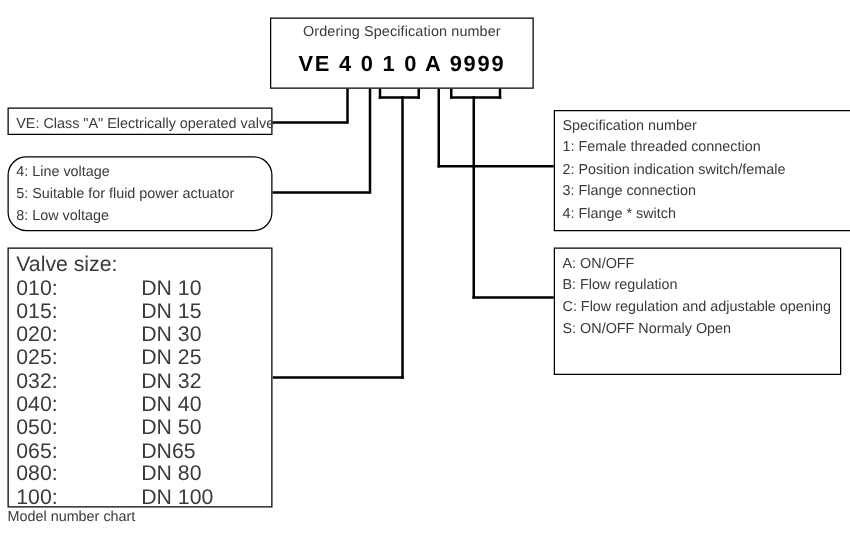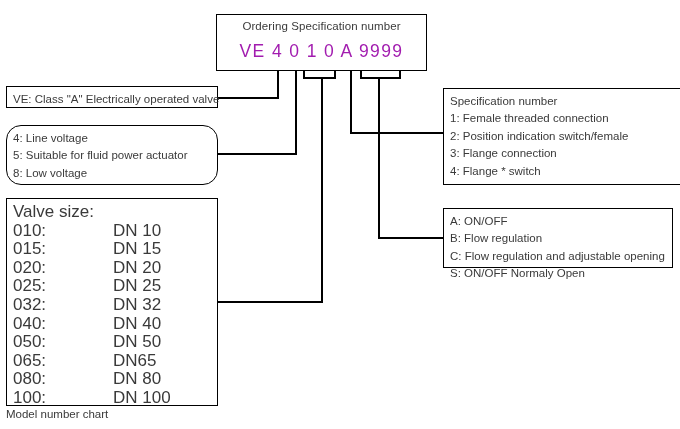--- a/index.html
+++ b/index.html
@@ -39,22 +39,22 @@
     text-align: center;
     font-size: 11.5px;
     color: #3a3a3a;
     letter-spacing: .1px;
   }
   #code-value {
     position: absolute;
     left: 0; right: 0; top: 26px;
     text-align: center;
     font-size: 17.5px;
-    font-weight: normal;
-    color: #a21caf;
+    font-weight: bold;
+    color: #000000;
     letter-spacing: 1.4px;
   }
 
   
   .list-box { padding: 4px 0 4px 0; }
   .row {
     font-size: 11.5px;
     line-height: 17.4px;
     color: #3a3a3a;
     padding-left: 6px;
@@ -71,21 +71,21 @@
     white-space: nowrap;
   }
   .vrow .code { display: inline-block; width: 100px; }
   .vrow .dn  { display: inline-block; }
 
   
   #box-ve      { left: 6px;   top: 86px;  width: 212px; height: 22px; }
   #box-voltage { left: 6px;   top: 125px; width: 212px; height: 60px; border-radius: 15px; }
   #box-valve   { left: 6px;   top: 198px; width: 212px; height: 208px; }
   #box-spec    { left: 443px; top: 88px;  width: 249px; height: 97px; }
-  #box-func    { left: 443px; top: 198px; width: 230px; height: 60px; margin-top: 10px; }
+  #box-func    { left: 443px; top: 198px; width: 230px; height: 102px; }
 
   #caption {
     position: absolute;
     left: 6px; top: 408px;
     font-size: 11.5px;
     color: #3a3a3a;
   }
 </style>
 </head>
 <body>
@@ -130,21 +130,21 @@
 
   <div class="box list-box" id="box-valve">
     <div class="vrow">Valve size:</div>
     <div class="vrow">
       <span class="code">010:</span><span class="dn">DN 10</span>
     </div>
     <div class="vrow">
       <span class="code">015:</span><span class="dn">DN 15</span>
     </div>
     <div class="vrow">
-      <span class="code">020:</span><span class="dn">DN 20</span>
+      <span class="code">020:</span><span class="dn">DN 30</span>
     </div>
     <div class="vrow">
       <span class="code">025:</span><span class="dn">DN 25</span>
     </div>
     <div class="vrow">
       <span class="code">032:</span><span class="dn">DN 32</span>
     </div>
     <div class="vrow">
       <span class="code">040:</span><span class="dn">DN 40</span>
     </div>

